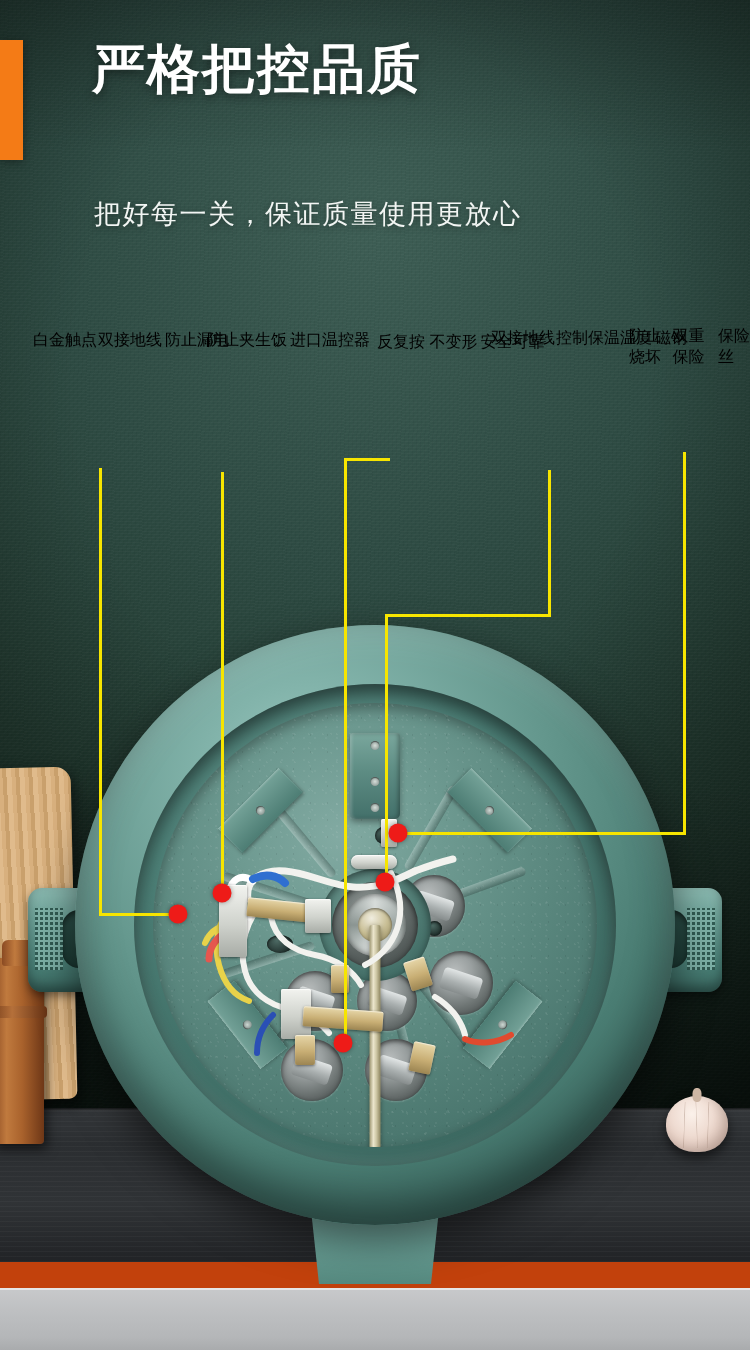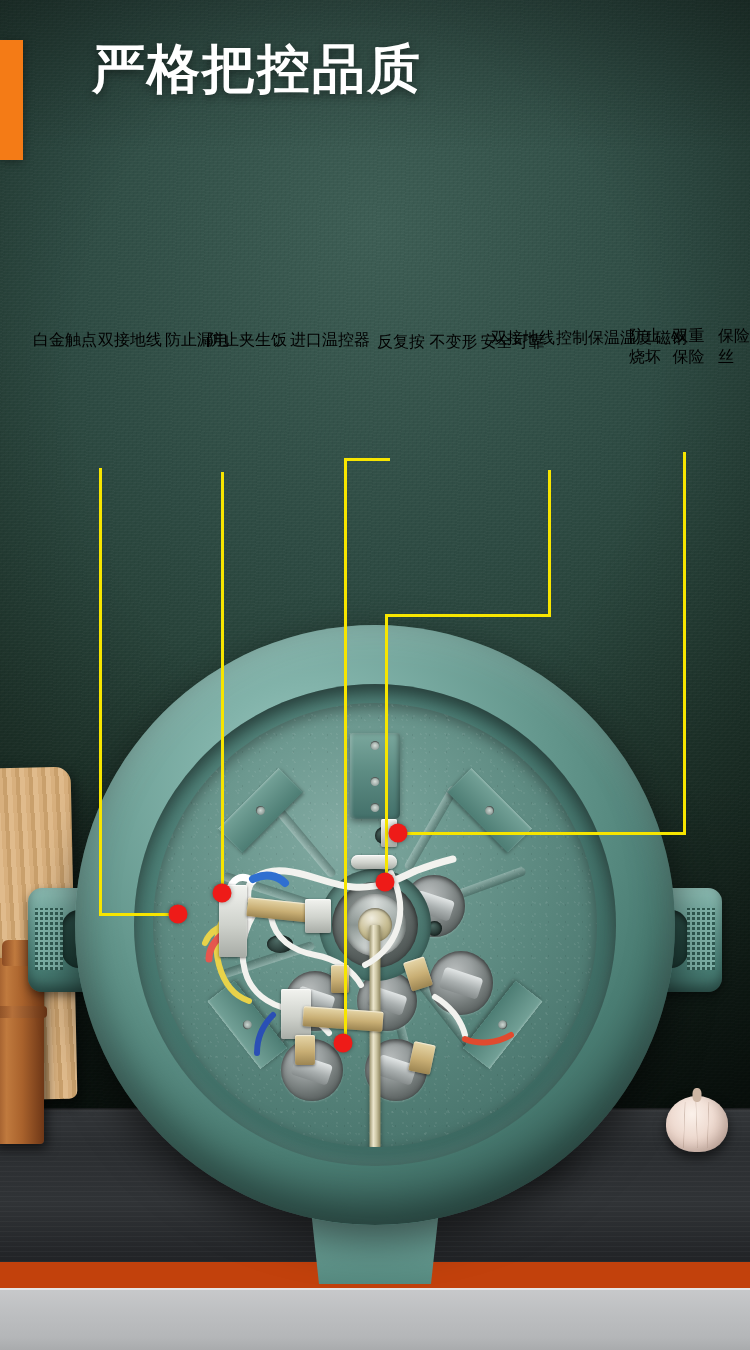--- a/index.html
+++ b/index.html
@@ -353,20 +353,21 @@
   <div class="counter">
     <div class="counter-grain"></div>
   </div>
   <div class="counter-edge"></div>
   <div class="bottom-band"></div>
 
   <div class="accent-bar"></div>
   <div class="headline">
     <span class="l1">严格把控品质</span>
   </div>
+  <div class="subhead">把好每一关，保证质量使用更放心</div>
 
   <div class="product">
 
     <div class="board"></div>
     <div class="grinder">
       <div class="neck"></div>
     </div>
 
     <div class="prod-shadow"></div>
 

